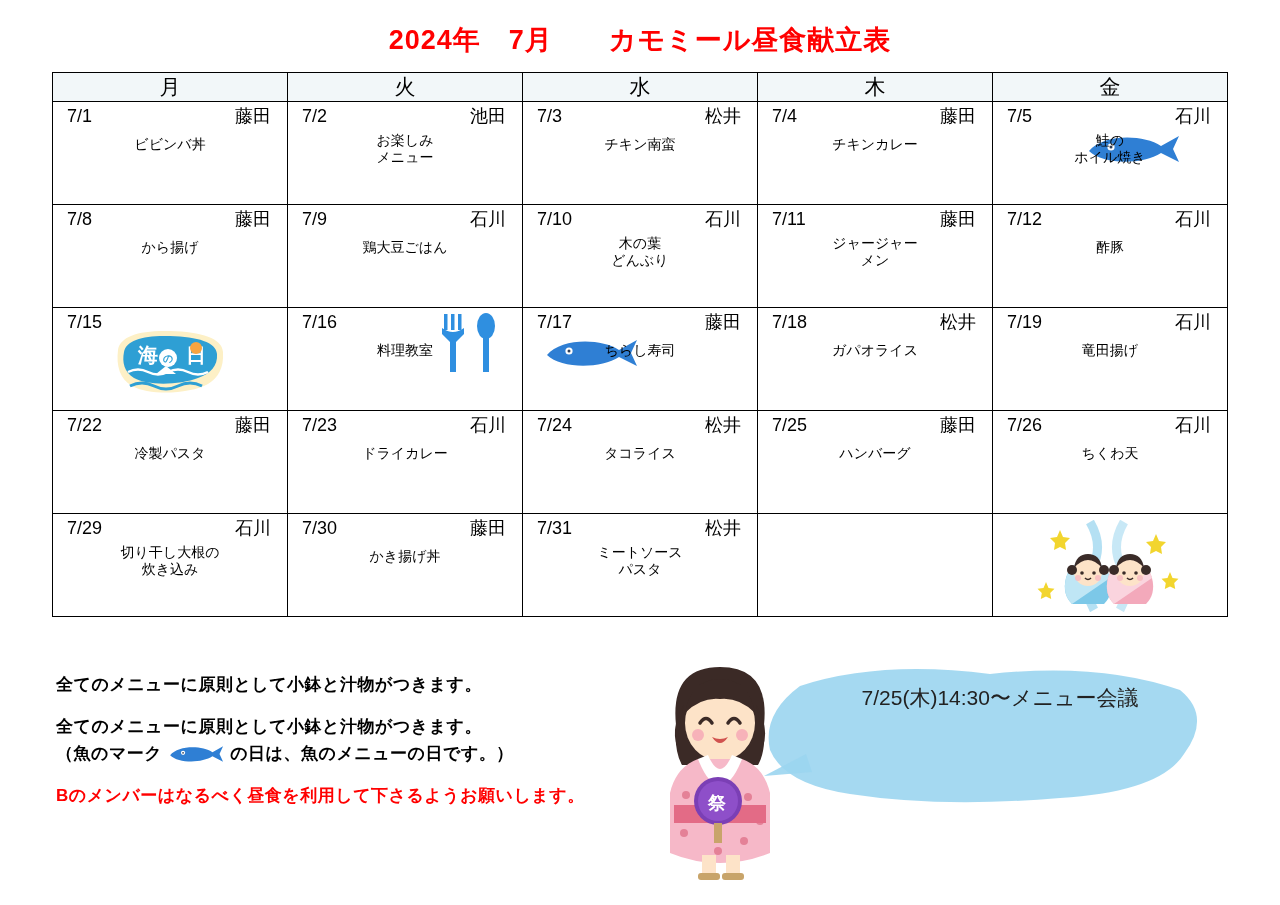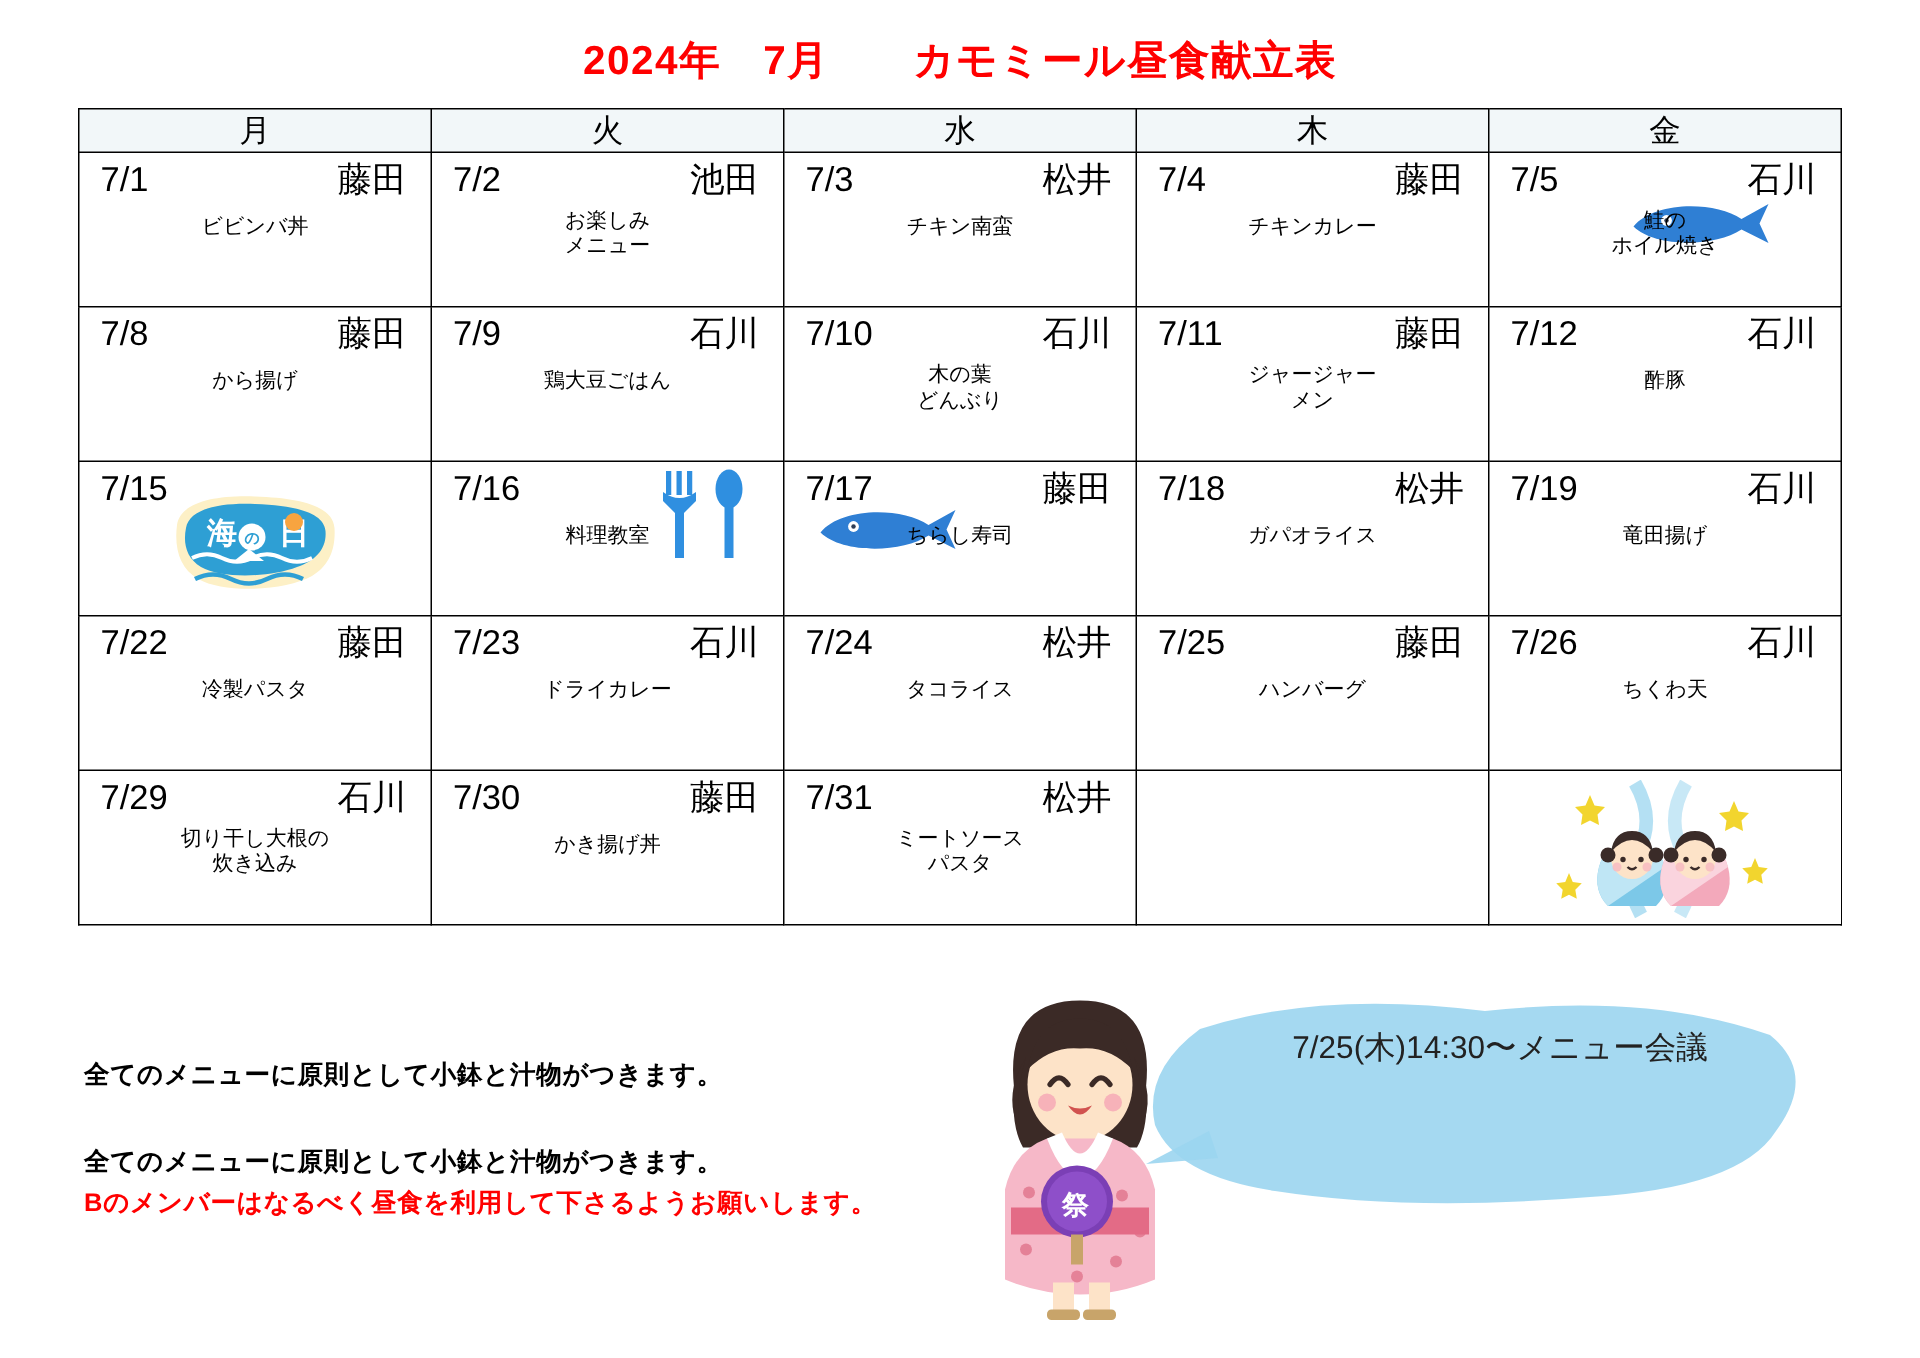--- a/index.html
+++ b/index.html
@@ -60,21 +60,21 @@
   td.day {
     height: 102px;
     position: relative;
   }
   td.day.empty { background: #ffffff; }
 
   .day-head {
     display: flex;
     justify-content: space-between;
     align-items: baseline;
-    font-size: 23px;
+    font-size: 18px;
     padding: 4px 16px 0 14px;
     line-height: 1.2;
     position: relative;
     z-index: 2;
   }
   .day-num { }
   .day-staff { }
 
   .menu {
     text-align: center;
@@ -120,21 +120,21 @@
   .notes {
     position: absolute;
     left: 56px;
     top: 672px;
     width: 600px;
     font-size: 17px;
     font-weight: bold;
     line-height: 1.55;
     letter-spacing: 0.5px;
   }
-  .notes .line { margin-bottom: 16px; margin-top: 32px; }
+  .notes .line { margin-bottom: 16px; }
   .notes .line.sub { margin-bottom: 0; }
   .notes .red { color: #ff0000; margin-bottom: 2px; }
   .inline-fish {
     display: inline-block;
     vertical-align: middle;
     width: 64px;
     height: 20px;
     margin: 0 2px;
   }
 
@@ -437,20 +437,27 @@
             </svg>
           </td>
         </tr>
       </tbody>
     </table>
   </div>
 
   <div class="notes">
     <div class="line">全てのメニューに原則として小鉢と汁物がつきます。</div>
     <div class="line sub">全てのメニューに原則として小鉢と汁物がつきます。</div>
+    <div class="line">
+      <span>（魚のマーク</span><svg class="inline-fish" viewBox="0 0 96 34">
+          <path d="M4 19 C18 2, 58 2, 76 14 L94 4 L88 17 L94 30 L76 21 C58 33, 18 33, 4 19 Z" fill="#2f7fd4"></path>
+          <circle cx="26" cy="15" r="3.6" fill="#ffffff"></circle>
+          <circle cx="26" cy="15" r="1.5" fill="#2f3d55"></circle>
+        </svg><span>の日は、魚のメニューの日です。）</span>
+    </div>
     <div class="red">Bのメンバーはなるべく昼食を利用して下さるようお願いします。</div>
   </div>
 
   <svg class="girl" viewBox="0 0 160 235">
 
     <path d="M36 70 q-6 -58 44 -58 q50 0 44 58 q2 26 -6 40 l-76 0 q-8 -14 -6 -40 z" fill="#3b2a26"></path>
 
     <ellipse cx="80" cy="68" rx="35" ry="38" fill="#fde3c8"></ellipse>
 
     <path d="M45 58 q6 -34 35 -34 q29 0 35 34 q-16 -16 -35 -14 q-19 -2 -35 14 z" fill="#3b2a26"></path>

